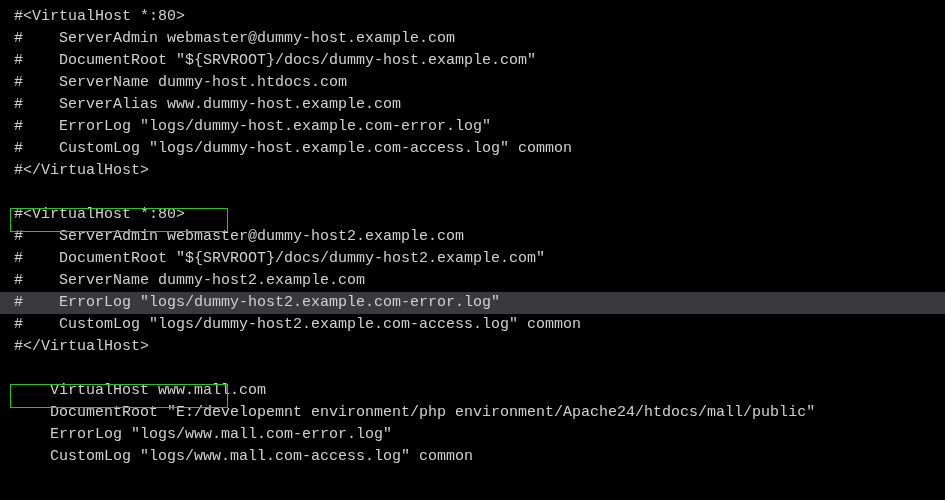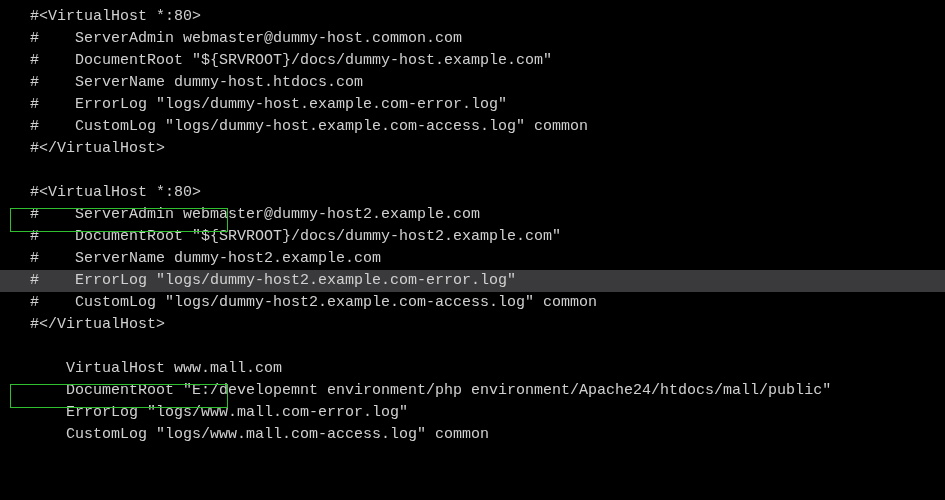--- a/index.html
+++ b/index.html
@@ -14,39 +14,40 @@
     overflow: hidden;
     padding: 6px 0 0 0;
   }
   .editor {
     position: relative;
     width: 100%;
     height: 100%;
   }
   .line {
     white-space: pre;
-    padding-left: 30px;
+    padding-left: 14px;
   }
   .line.highlight {
     background: #3a3a3d;
   }
   .box-green {
     position: absolute;
     border: 1px solid #2fbf2f;
     pointer-events: none;
   }
 </style>
 </head>
 <body>
 
 <div class="editor" id="editor">
     <div class="line">#&lt;VirtualHost *:80&gt;</div>
-    <div class="line">#    ServerAdmin webmaster@dummy-host.common.com</div>
+    <div class="line">#    ServerAdmin webmaster@dummy-host.example.com</div>
     <div class="line">#    DocumentRoot "${SRVROOT}/docs/dummy-host.example.com"</div>
     <div class="line">#    ServerName dummy-host.htdocs.com</div>
+    <div class="line">#    ServerAlias www.dummy-host.example.com</div>
     <div class="line">#    ErrorLog "logs/dummy-host.example.com-error.log"</div>
     <div class="line">#    CustomLog "logs/dummy-host.example.com-access.log" common</div>
     <div class="line">#&lt;/VirtualHost&gt;</div>
     <div class="line"> </div>
     <div class="line">#&lt;VirtualHost *:80&gt;</div>
     <div class="line">#    ServerAdmin webmaster@dummy-host2.example.com</div>
     <div class="line">#    DocumentRoot "${SRVROOT}/docs/dummy-host2.example.com"</div>
     <div class="line">#    ServerName dummy-host2.example.com</div>
     <div class="line highlight">#    ErrorLog "logs/dummy-host2.example.com-error.log"</div>
     <div class="line">#    CustomLog "logs/dummy-host2.example.com-access.log" common</div>

